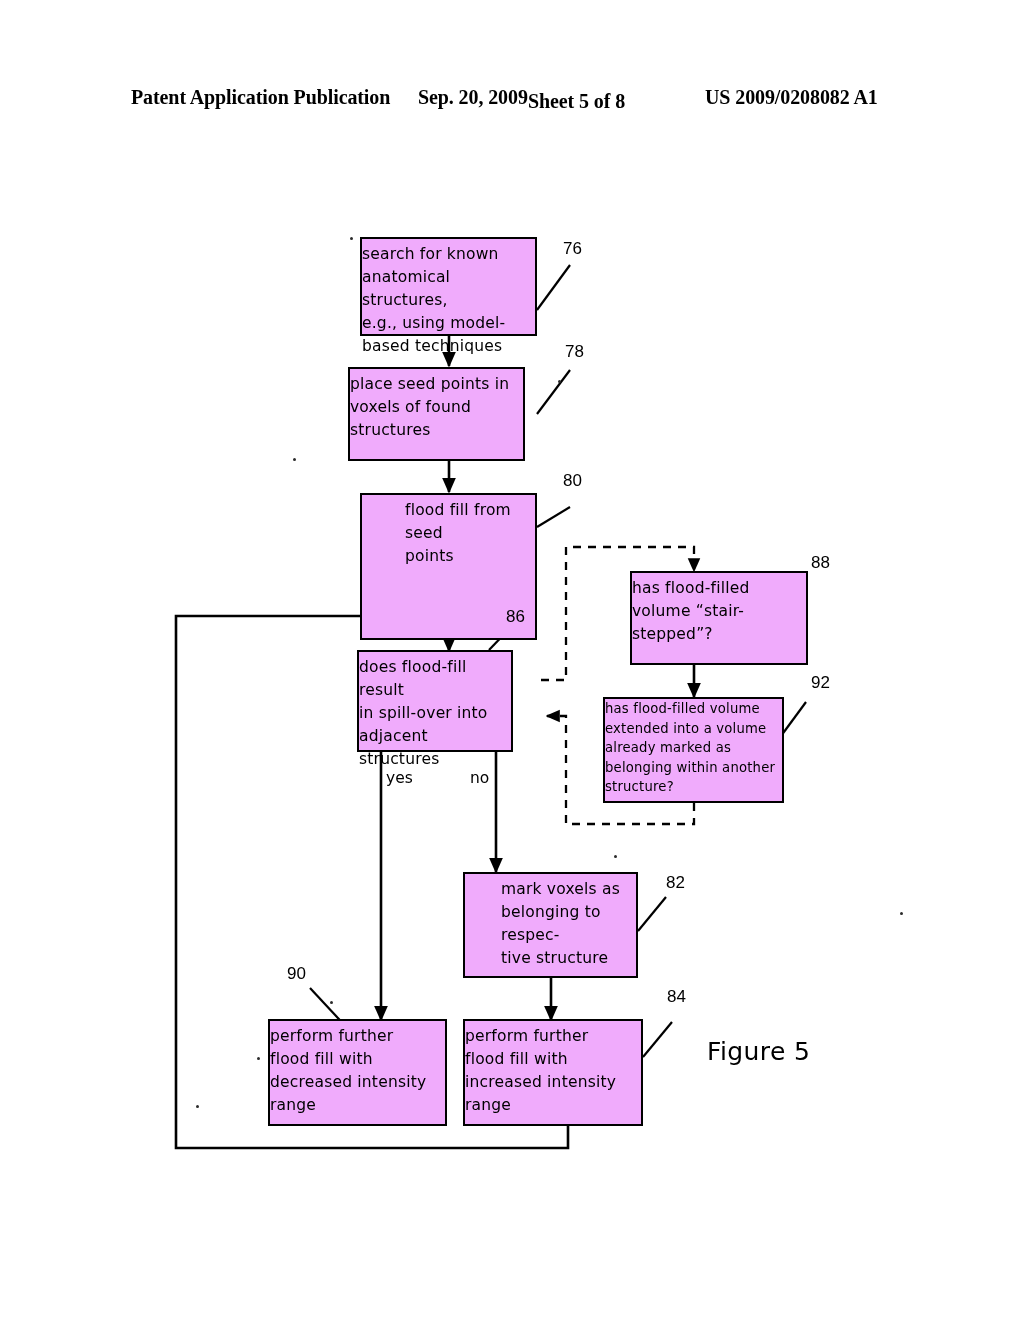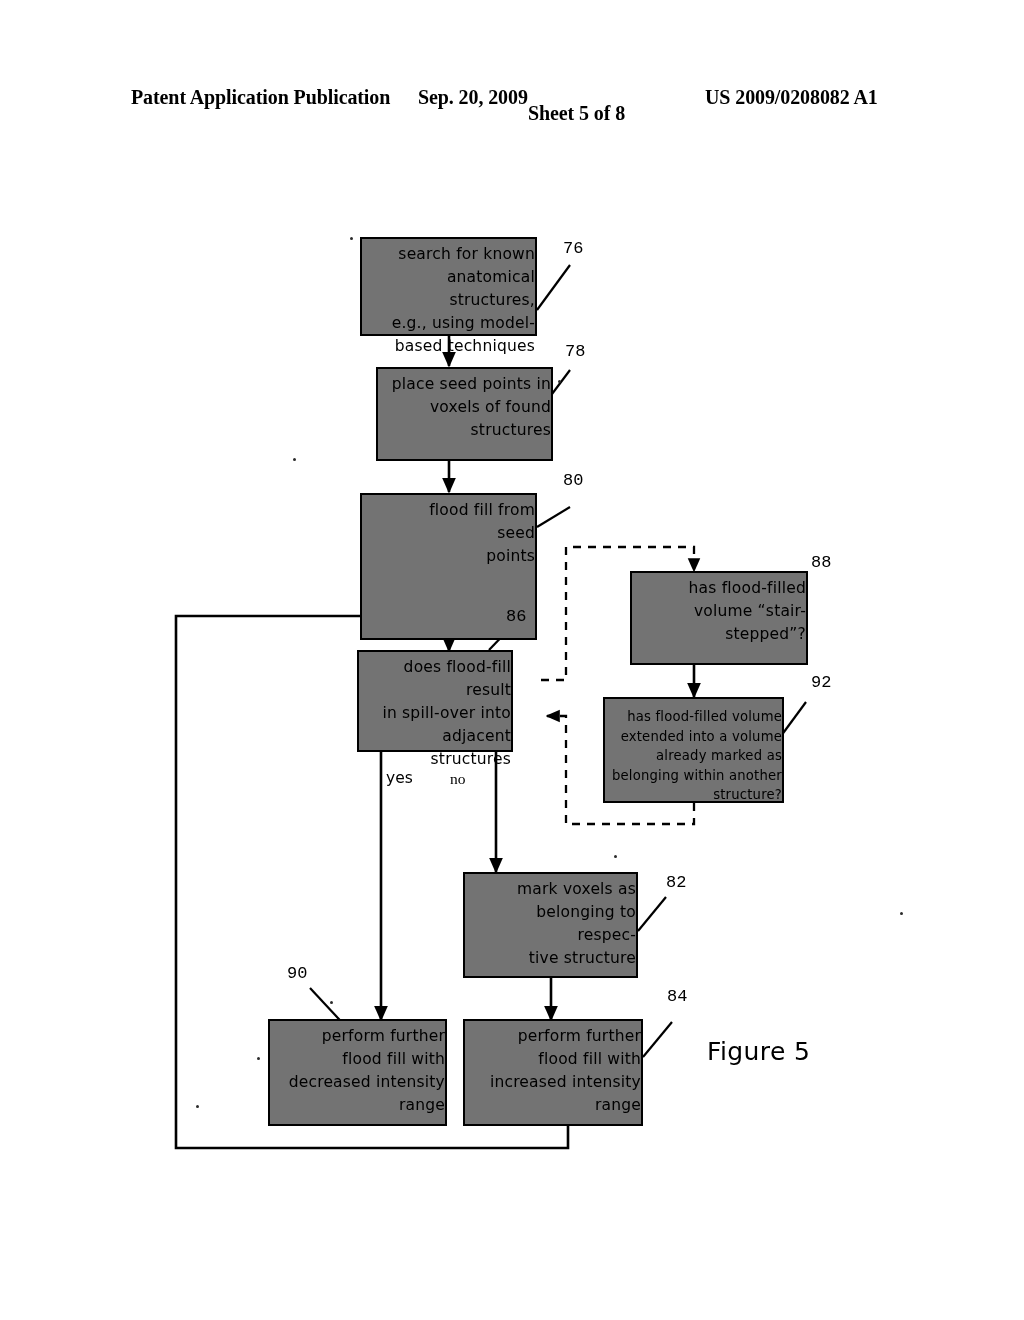--- a/index.html
+++ b/index.html
@@ -26,21 +26,21 @@
     height: 26px;
     font-family: "Liberation Serif", serif;
     font-weight: bold;
     font-size: 20px;
     letter-spacing: -0.1px;
     color: #000;
     white-space: nowrap;
   }
   .hdr-pub   { position: absolute; left: 131px; top: 0; }
   .hdr-date  { position: absolute; left: 418px; top: 0; }
-  .hdr-sheet { position: absolute; left: 528px; top: 16px; }
+  .hdr-sheet { position: absolute; left: 528px; top: 4px; }
   .hdr-num   { position: absolute; left: 705px; top: 0; }
 
   
   #figure-canvas {
     position: absolute;
     left: 0;
     top: 0;
     width: 1024px;
     height: 1320px;
   }
@@ -48,44 +48,44 @@
     display: block;
     width: 1024px;
     height: 1320px;
   }
 
   
   .fc-box {
     position: absolute;
     box-sizing: border-box;
     border: 2.2px solid #000;
-    background: #737373;
+    background: #f0abfc;
     display: block;
-    text-align: right;
+    text-align: left;
   }
   .fc-box .fc-text {
     display: block;
     font-family: "DejaVu Sans", sans-serif;
     font-size: 15.5px;
     line-height: 23px;
     letter-spacing: 0.2px;
     color: #000;
     padding-top: 4px;
     white-space: pre-line;
   }
   .fc-box.small .fc-text {
     font-size: 13.2px;
     line-height: 19.5px;
-    padding-top: 8px;
+    padding-top: 0;
   }
 
   
   .ref-num {
     position: absolute;
-    font-family: Liberation Mono, monospace;
+    font-family: Liberation Sans, sans-serif;
     font-size: 17px;
     color: #000;
     line-height: 1;
   }
 
   
   .branch-label {
     position: absolute;
     font-family: "DejaVu Sans", sans-serif;
     font-size: 15.5px;
@@ -172,21 +172,21 @@
 </svg>
 </div>
 
 <div class="fc-box" style="left:360px; top:237px; width:177px; height:99px;">
   <span class="fc-text">search for known
 anatomical structures,
 e.g., using model-
 based techniques</span>
 </div>
 
-<div class="fc-box" style="left:376px; top:367px; width:177px; height:94px;">
+<div class="fc-box" style="left:348px; top:367px; width:177px; height:94px;">
   <span class="fc-text">place seed points in
 voxels of found
 structures</span>
 </div>
 
 <div class="fc-box" style="left:360px; top:493px; width:177px; height:147px;padding-left:43px;">
   <span class="fc-text">flood fill from seed
 points</span>
 </div>
 
@@ -234,21 +234,21 @@
 <div class="ref-num" style="left:565px; top:343px;">78</div>
 <div class="ref-num" style="left:563px; top:472px;">80</div>
 <div class="ref-num" style="left:506px; top:608px;">86</div>
 <div class="ref-num" style="left:811px; top:554px;">88</div>
 <div class="ref-num" style="left:811px; top:674px;">92</div>
 <div class="ref-num" style="left:666px; top:874px;">82</div>
 <div class="ref-num" style="left:667px; top:988px;">84</div>
 <div class="ref-num" style="left:287px; top:965px;">90</div>
 
 <div class="branch-label" style="left:346px; top:771px;margin-left:40px;">yes</div>
-<div class="branch-label" style="left:450px; top:771px;font-family:Liberation Serif, serif;">no</div>
+<div class="branch-label" style="left:470px; top:771px;">no</div>
 
 <div class="fig-caption">Figure 5</div>
 
 <div class="speck" style="left:293px; top:458px; width:3px; height:3px;"></div>
 <div class="speck" style="left:350px; top:237px; width:3px; height:3px;"></div>
 <div class="speck" style="left:558px; top:380px; width:3px; height:3px;"></div>
 <div class="speck" style="left:900px; top:912px; width:3px; height:3px;"></div>
 <div class="speck" style="left:257px; top:1057px; width:3px; height:3px;"></div>
 <div class="speck" style="left:196px; top:1105px; width:3px; height:3px;"></div>
 <div class="speck" style="left:614px; top:855px; width:3px; height:3px;"></div>

